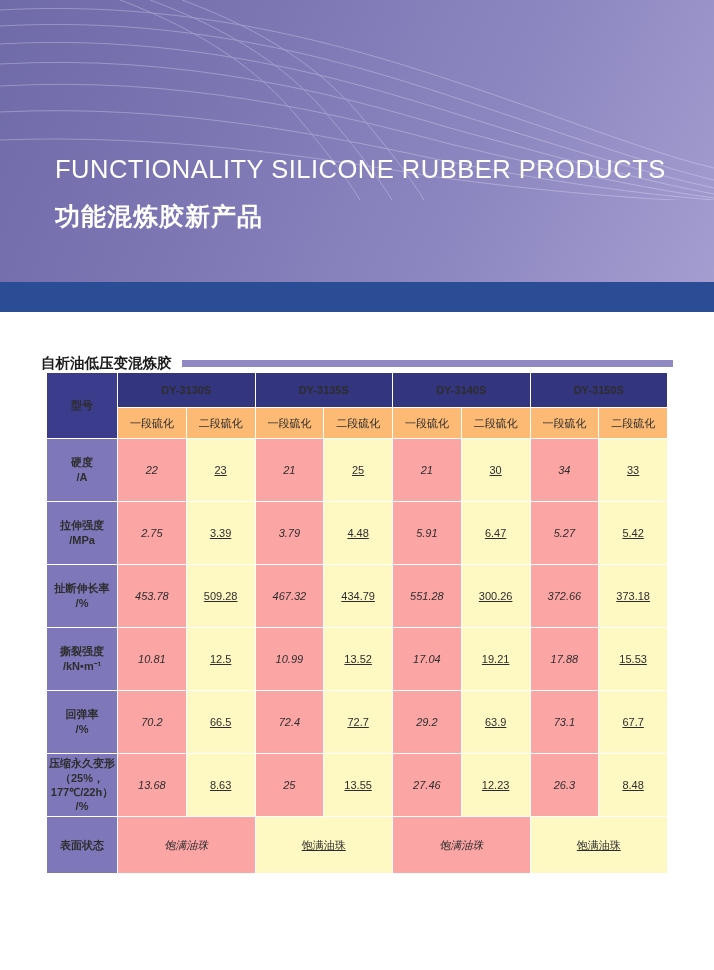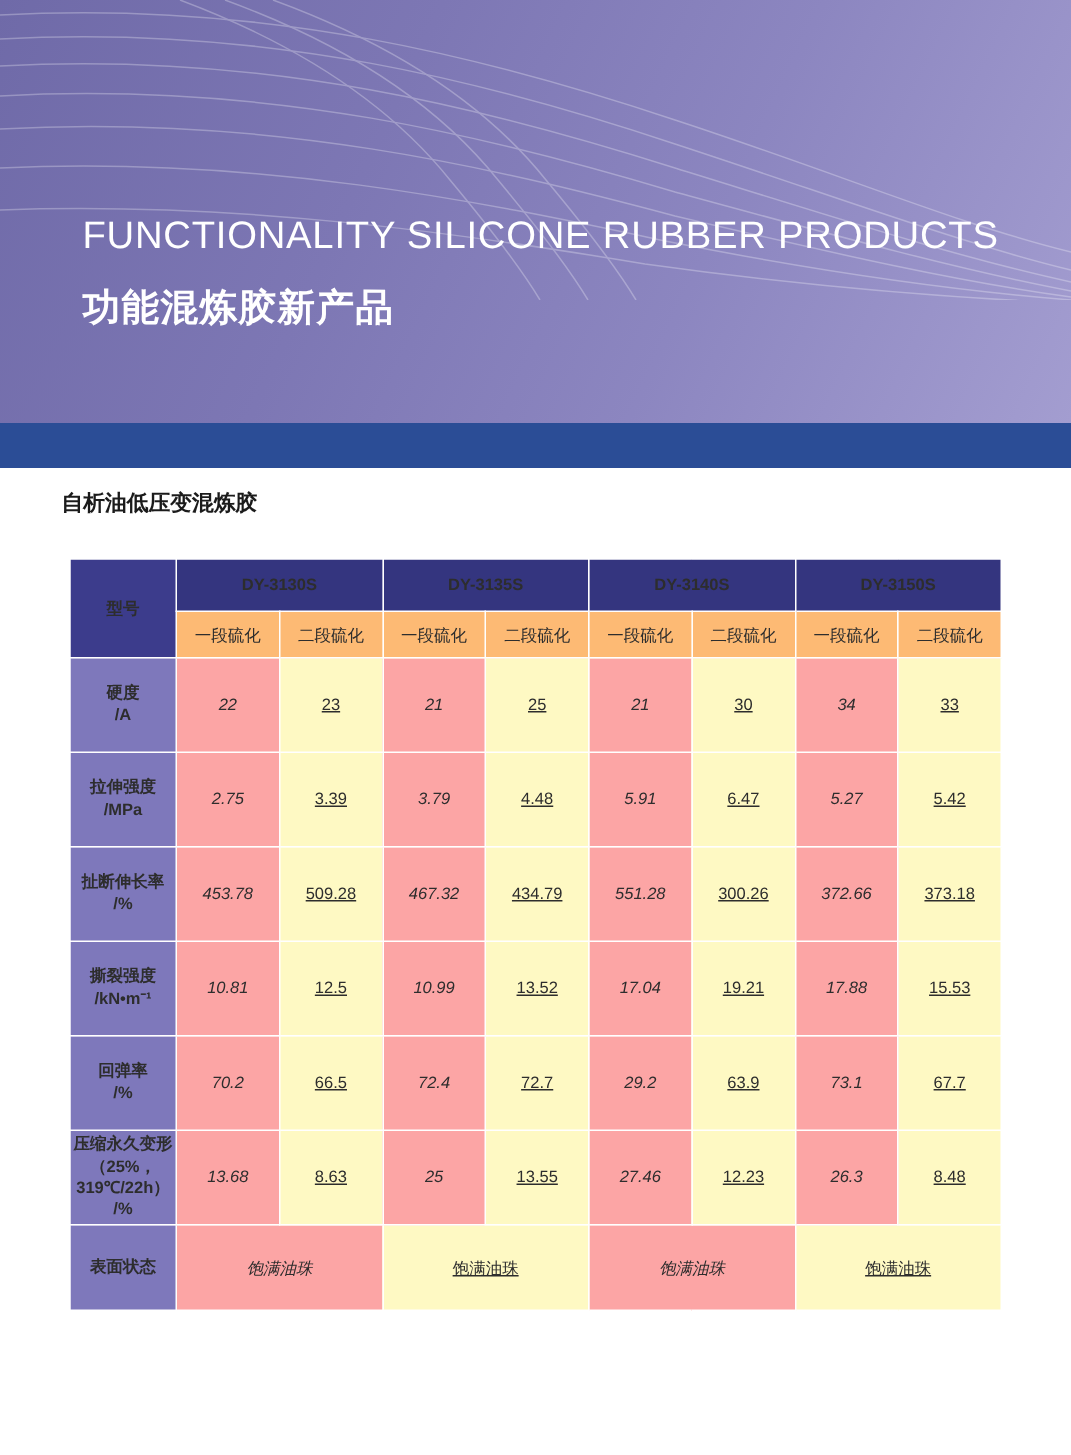--- a/index.html
+++ b/index.html
@@ -25,21 +25,21 @@
   .hero-waves {
     position: absolute;
     top: 0; left: 0;
     width: 714px;
     height: 200px;
     opacity: 0.55;
   }
   .hero-text {
     position: absolute;
     left: 55px;
-    top: 143px;
+    top: 155px;
     width: 640px;
   }
   .hero-title-en {
     color: #ffffff;
     font-size: 25.5px;
     letter-spacing: 0.5px;
     font-weight: 400;
     white-space: nowrap;
   }
   .hero-title-cn {
@@ -55,25 +55,24 @@
     top: 282px;
     width: 714px;
     height: 30px;
     background: #2b4d96;
   }
 
   
   .section-head {
     position: absolute;
     left: 41px;
-    top: 326px;
+    top: 354px;
     display: flex;
-    align-items: flex-start;
+    align-items: center;
     width: 632px;
-    flex-direction: column;
   }
   .section-head .title {
     font-size: 14.5px;
     font-weight: bold;
     color: #1b1b1b;
     white-space: nowrap;
   }
   .section-head .rule {
     flex: 1;
     height: 7px;
@@ -265,21 +264,21 @@
         <td class="cell-a">29.2</td>
         <td class="cell-b">63.9</td>
         <td class="cell-a">73.1</td>
         <td class="cell-b">67.7</td>
       </tr>
 
       <tr class="data-row">
         <td class="row-label small-label">
           <div>压缩永久变形</div>
           <div>（25%，</div>
-          <div>319℃/22h）</div>
+          <div>177℃/22h）</div>
           <div>/%</div>
         </td>
         <td class="cell-a">13.68</td>
         <td class="cell-b">8.63</td>
         <td class="cell-a">25</td>
         <td class="cell-b">13.55</td>
         <td class="cell-a">27.46</td>
         <td class="cell-b">12.23</td>
         <td class="cell-a">26.3</td>
         <td class="cell-b">8.48</td>

